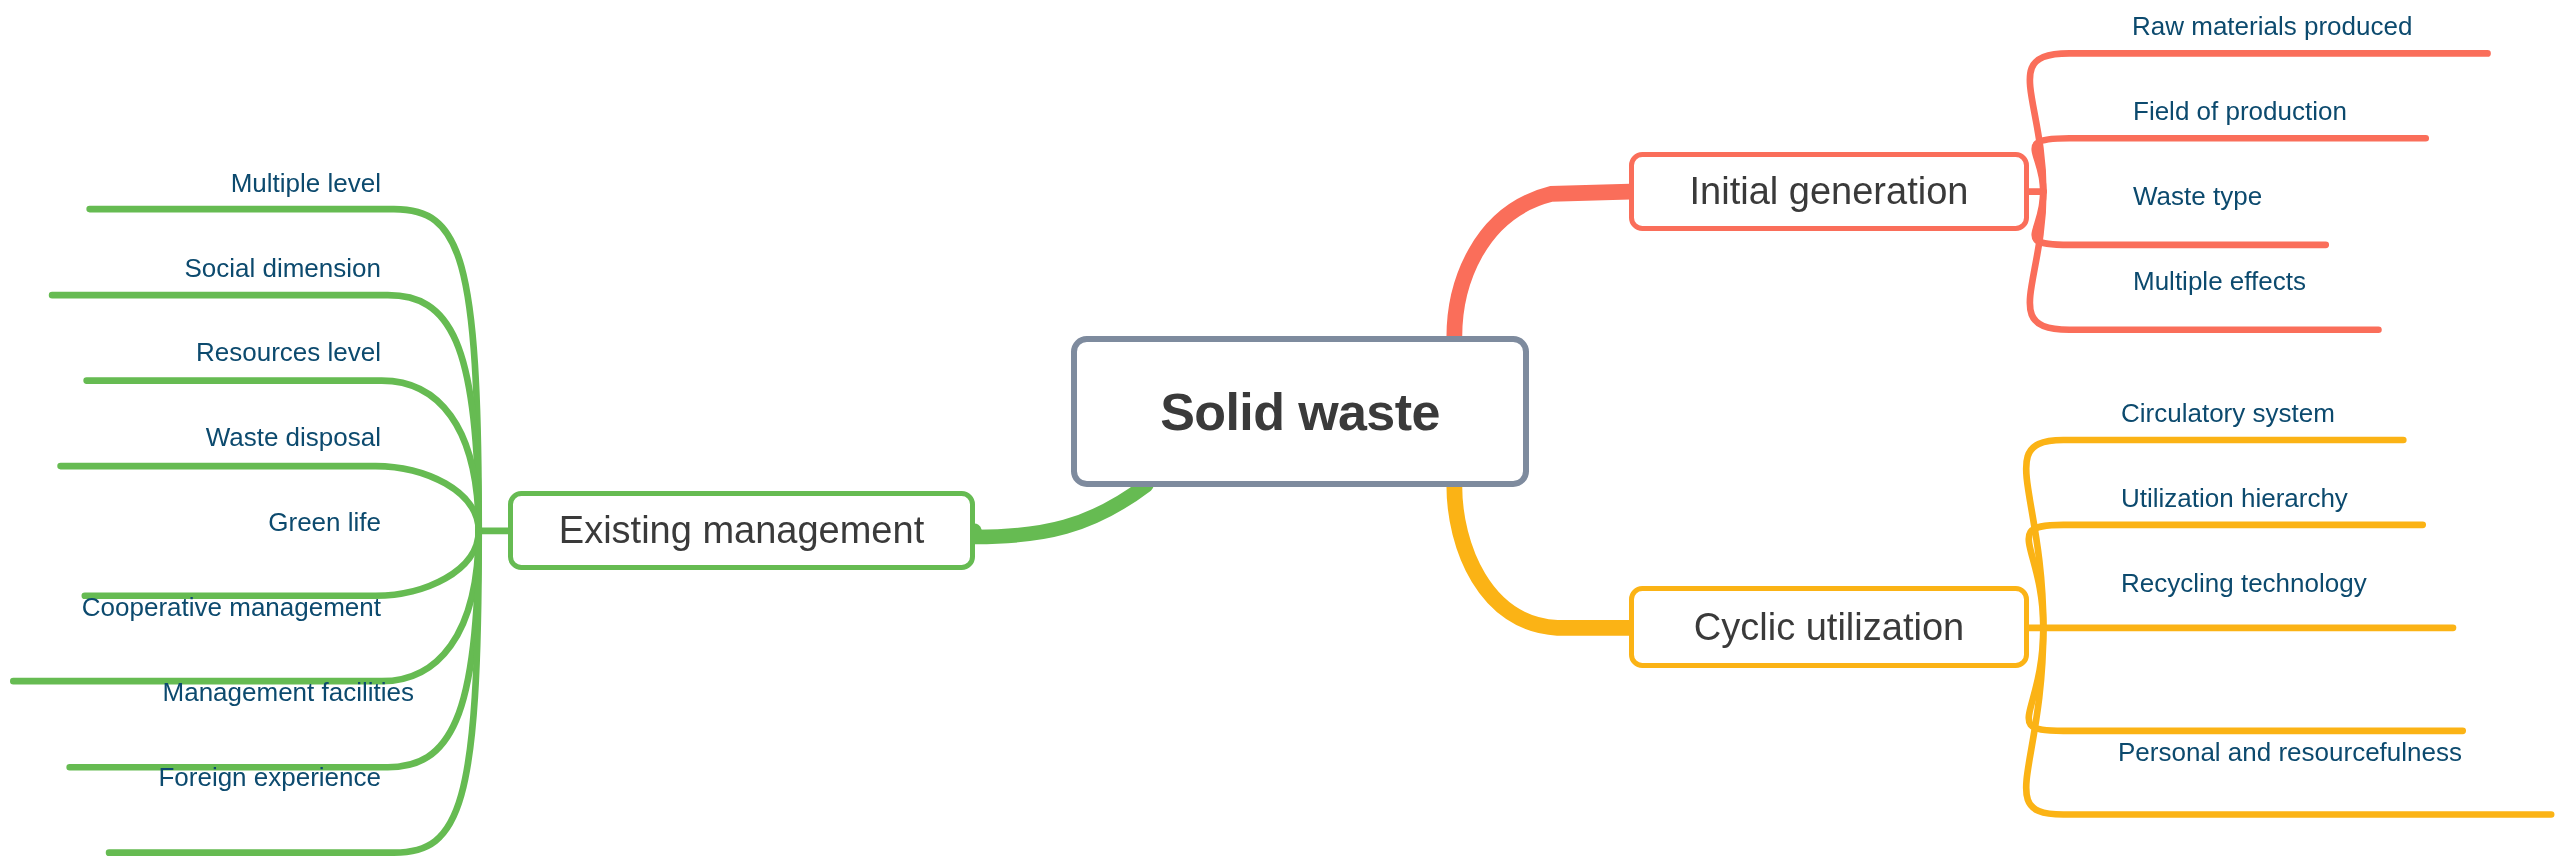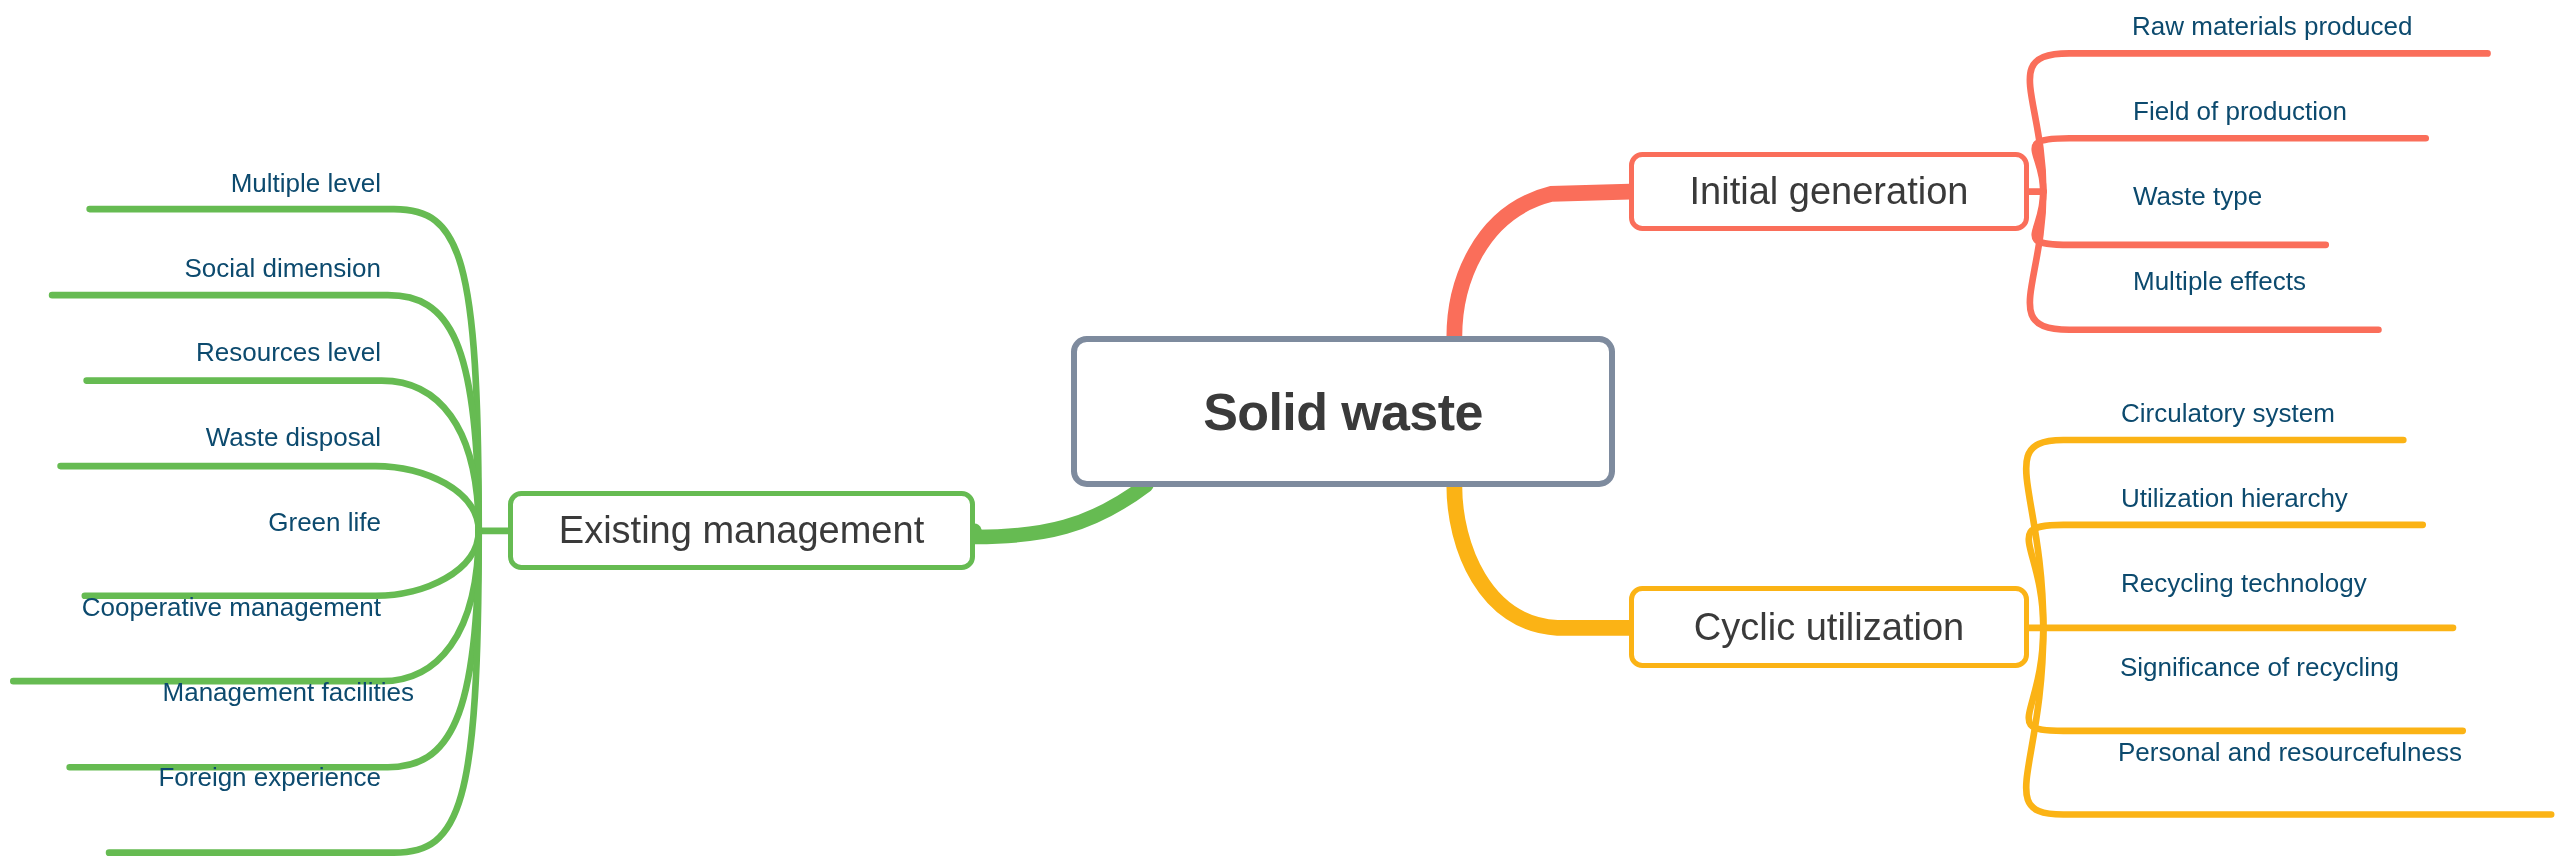--- a/index.html
+++ b/index.html
@@ -14,21 +14,21 @@
     border-style:solid;
     border-radius:13.3px;
   }
   .node-box span{
     display:block;
     color:#3a3a3a;
     white-space:nowrap;
     font-family:Liberation Sans, sans-serif;
   }
   #central-node{
-    left:1071px;top:336px;width:544px;height:151px;
+    left:1071px;top:336px;width:458px;height:151px;
     border-width:6px;border-color:#7e8b9e;border-radius:15.8px;
   }
   #central-node span{font-size:52px;font-weight:bold;letter-spacing:-0.6px;}
   #node-initial{
     left:1629px;top:152px;width:400px;height:79px;
     border-width:5.5px;border-color:#fa6e5a;
   }
   #node-cyclic{
     left:1629px;top:586px;width:400px;height:82px;
     border-width:5.5px;border-color:#fbb315;
@@ -105,21 +105,20 @@
   </div>
 
   <div class="leaf-label right" style="left:2132px;top:13.3px;">Raw materials produced</div>
   <div class="leaf-label right" style="left:2133px;top:98px;">Field of production</div>
   <div class="leaf-label right" style="left:2133px;top:183px;">Waste type</div>
   <div class="leaf-label right" style="left:2133px;top:268px;">Multiple effects</div>
 
   <div class="leaf-label right" style="left:2121px;top:400px;">Circulatory system</div>
   <div class="leaf-label right" style="left:2121px;top:485px;">Utilization hierarchy</div>
   <div class="leaf-label right" style="left:2121px;top:570px;">Recycling technology</div>
-  <div class="leaf-label right" style="left:2120px;top:654px;">Significance of recycling</div>
   <div class="leaf-label right" style="left:2118px;top:739px;">Personal and resourcefulness</div>
 
   <div class="leaf-label left" style="left:0px;width:381px;top:170px;">Multiple level</div>
   <div class="leaf-label left" style="left:0px;width:381px;top:255px;">Social dimension</div>
   <div class="leaf-label left" style="left:0px;width:381px;top:339px;">Resources level</div>
   <div class="leaf-label left" style="left:0px;width:381px;top:424px;">Waste disposal</div>
   <div class="leaf-label left" style="left:0px;width:381px;top:594px;">Cooperative management</div>
   <div class="leaf-label left" style="left:0px;width:381px;top:509px;">Green life</div>
   <div class="leaf-label left" style="left:0px;width:381px;top:679px;padding-left:33px;">Management facilities</div>
   <div class="leaf-label left" style="left:0px;width:381px;top:764px;">Foreign experience</div>

